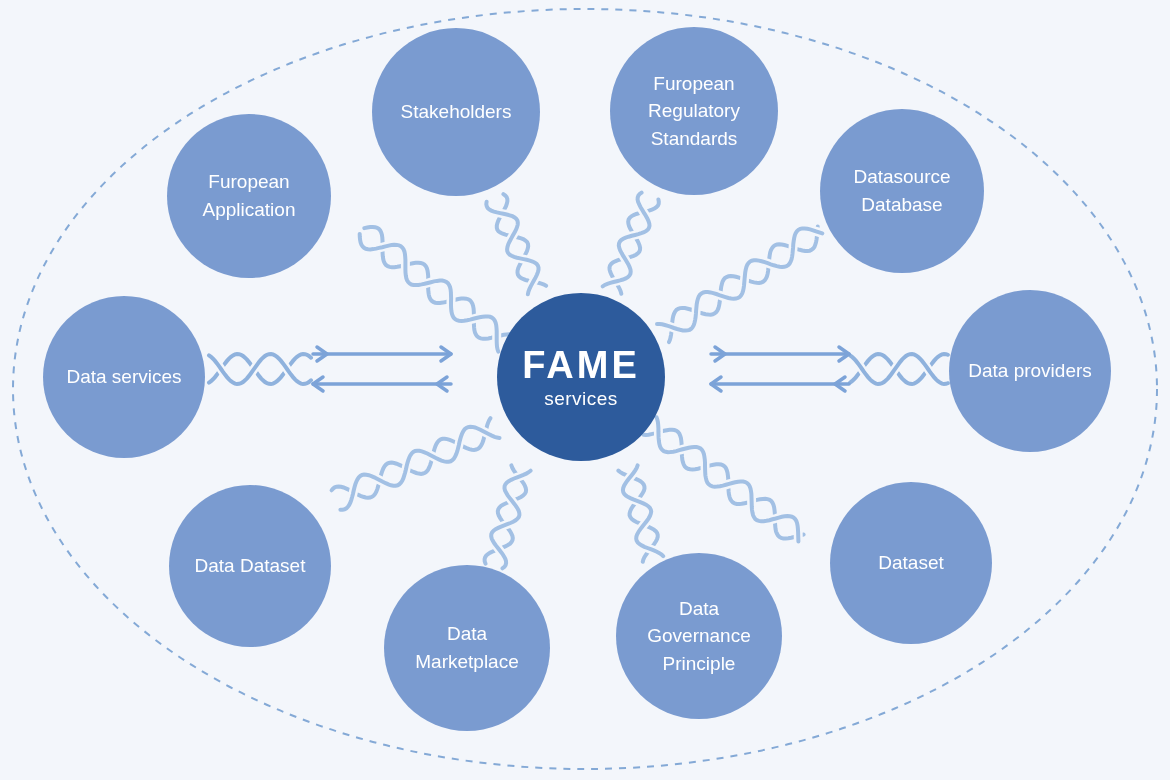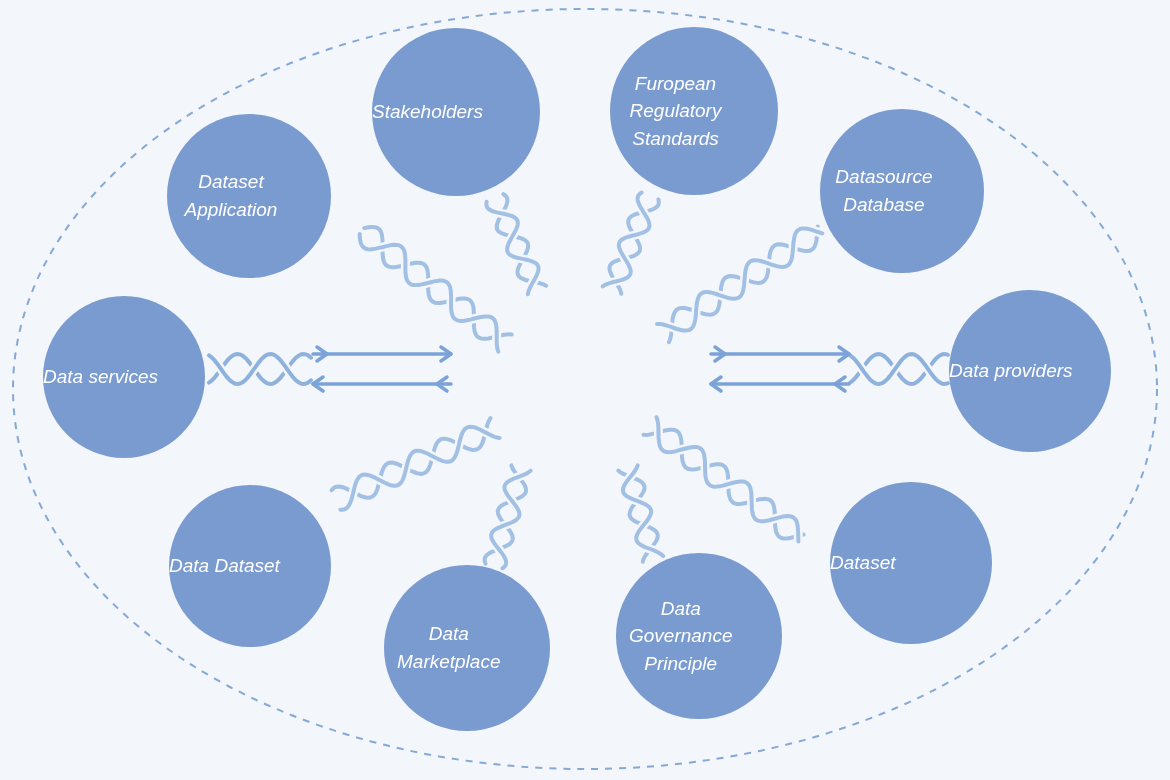--- a/index.html
+++ b/index.html
@@ -12,22 +12,22 @@
     background:var(--bg);font-family:"Liberation Sans",sans-serif;
   }
   svg.decor{position:absolute;left:0;top:0;width:1170px;height:780px;display:block;}
   .boundary{fill:none;stroke:var(--boundary);stroke-width:2;stroke-dasharray:7 7;}
   .strand{fill:none;stroke:var(--helix);stroke-width:4;stroke-linecap:round;}
   .strand-casing{fill:none;stroke:var(--bg);stroke-width:9;stroke-linecap:round;}
   g.twist .strand{stroke:var(--twist);}
   .arrow{fill:none;stroke:var(--arrow);stroke-width:3.5;stroke-linecap:round;stroke-linejoin:round;}
   .node{
     position:absolute;border-radius:50%;background:var(--node);
-    display:flex;align-items:center;
-    text-align:center;color:var(--label);font-style:italic;
+    display:flex;align-items:center;justify-content:center;
+    text-align:center;color:var(--label);
   }
   .node-label{font-size:19px;line-height:1.45;max-width:78%;display:block;}
   .center-node{background:var(--center);flex-direction:column;}
   .center-title{font-size:38px;font-weight:bold;letter-spacing:3px;display:block;}
   .center-subtitle{font-size:19px;letter-spacing:.5px;margin-top:1px;display:block;}
 </style>
 </head>
 <body>
 
 <div class="stage">
@@ -100,31 +100,35 @@
 
   <div class="node" style="left:372px;top:28px;width:168px;height:168px">
     <span class="node-label">Stakeholders</span>
   </div>
 
   <div class="node" style="left:610px;top:27px;width:168px;height:168px">
     <span class="node-label">Furopean Regulatory Standards</span>
   </div>
 
   <div class="node" style="left:167px;top:114px;width:164px;height:164px">
-    <span class="node-label">Dataset Application</span>
+    <span class="node-label">Furopean Application</span>
   </div>
 
   <div class="node" style="left:820px;top:109px;width:164px;height:164px">
     <span class="node-label">Datasource Database</span>
   </div>
 
   <div class="node" style="left:43px;top:296px;width:162px;height:162px">
     <span class="node-label">Data services</span>
   </div>
 
+  <div class="node center-node" style="left:497px;top:293px;width:168px;height:168px">
+    <span class="center-title">FAME</span>
+    <span class="center-subtitle">services</span>
+  </div>
 
   <div class="node" style="left:949px;top:290px;width:162px;height:162px">
     <span class="node-label">Data providers</span>
   </div>
 
   <div class="node" style="left:169px;top:485px;width:162px;height:162px">
     <span class="node-label">Data Dataset</span>
   </div>
 
   <div class="node" style="left:384px;top:565px;width:166px;height:166px">

